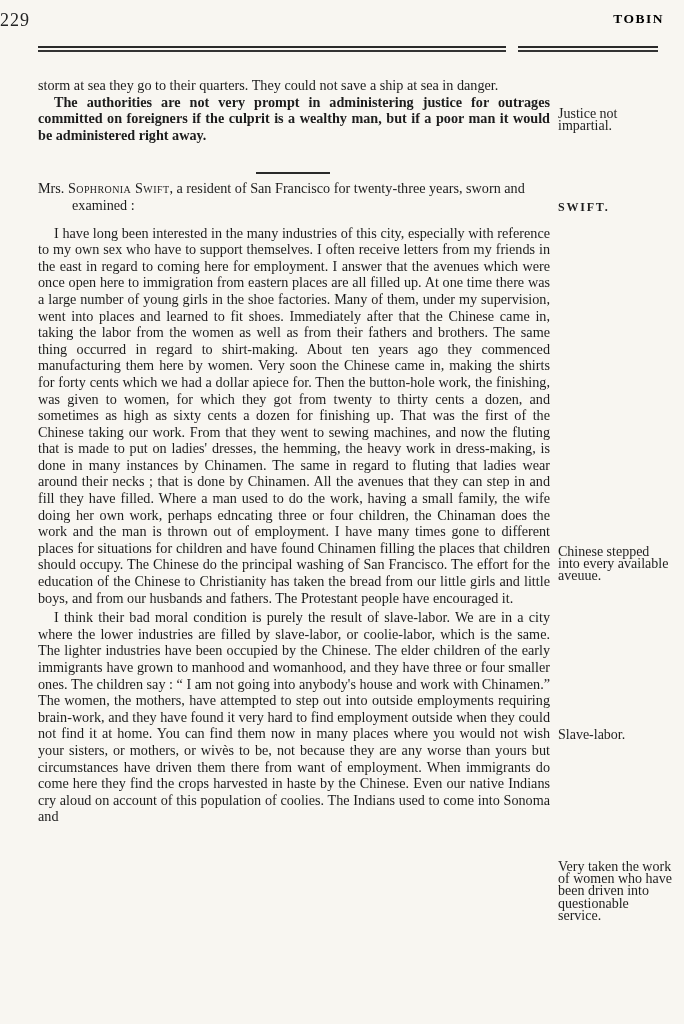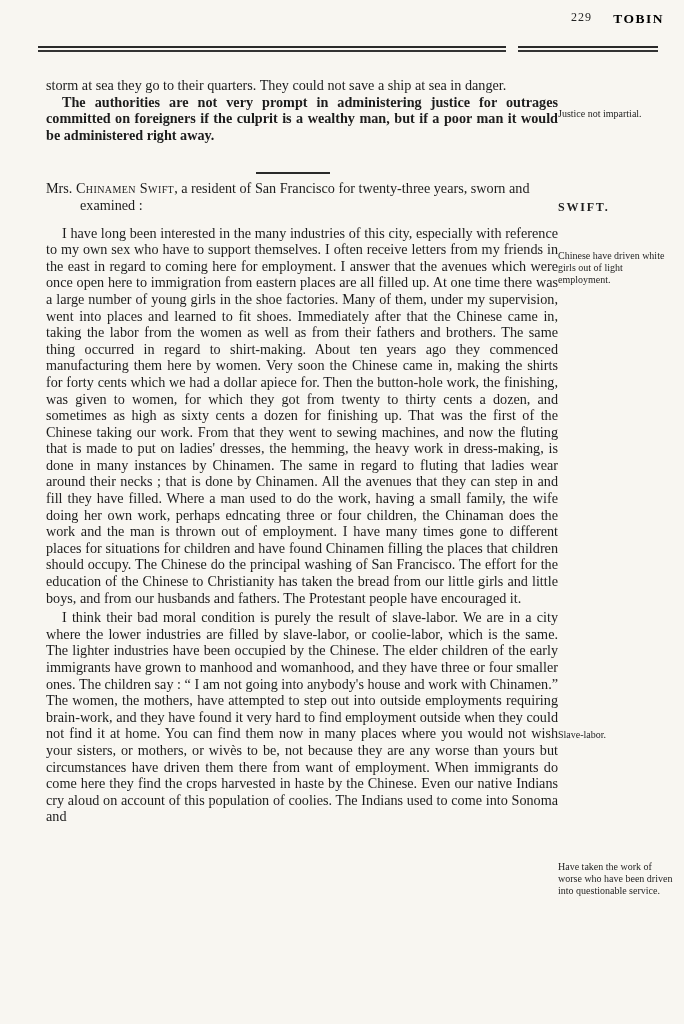--- a/index.html
+++ b/index.html
@@ -13,22 +13,22 @@
     margin: 0 auto;
     background: #f8f6f1;
     color: #1c1c1c;
     overflow: hidden;
   }
 
   
   .page-number {
     position: absolute;
     top: 10px; left: 0; width: 592px;
-    text-align: right;
-    font-size: 12px;
+    text-align: left;
+    font-size: 18px;
     letter-spacing: 1px;
     color: #242424;
   }
   .running-head {
     position: absolute;
     top: 11px; right: 20px;
     font-size: 13.5px;
     font-weight: bold;
     letter-spacing: 1.5px;
     color: #000000;
@@ -52,21 +52,20 @@
   }
 
   
   .text-column {
     position: absolute;
     top: 77px; left: 38px;
     width: 512px;
     font-size: 14.2px;
     line-height: 16.6px;
     text-align: justify;
-    margin-left: 8px;
   }
   .text-column p { margin: 0; }
   .para-indent { text-indent: 16px; }
 
   .witness-intro {
     margin-top: 37px !important;   
     padding-left: 34px;
     text-indent: -34px;
     text-align: left;
   }
@@ -74,21 +73,21 @@
 
   .testimony-1 { margin-top: 11px !important; }
   .testimony-2 { margin-top: 3px  !important; }
   .front-para-2 { margin-top: 0 !important; font-weight: bold; }
 
   
   .margin-note {
     position: absolute;
     left: 558px;
     width: 116px;
-    font-size: 10px;
+    font-size: 14px;
     line-height: 12.2px;
     text-align: left;
     color: #1e1e1e;
   }
   .margin-note.speaker {
     font-weight: bold;
     font-size: 12px;
     letter-spacing: 1.8px;
   }
 </style>
@@ -102,25 +101,25 @@
 
   <div class="double-rule left-segment"></div>
   <div class="double-rule right-segment"></div>
 
   <div class="section-divider"></div>
 
   <div class="text-column">
     <p>storm at sea they go to their quarters.  They could not save a ship at sea in danger.</p>
     <p class="para-indent front-para-2">The authorities are not very prompt in administering justice for outrages committed on foreigners if the culprit is a wealthy man, but if a poor man it would be administered right away.</p>
 
-    <p class="witness-intro"><span>Mrs. </span><span class="smallcaps">Chinamen Swift</span><span>, a resident of San Francisco for twenty-three years, sworn and examined :</span></p>
+    <p class="witness-intro"><span>Mrs. </span><span class="smallcaps">Sophronia Swift</span><span>, a resident of San Francisco for twenty-three years, sworn and examined :</span></p>
 
     <p class="para-indent testimony-1">I have long been interested in the many industries of this city, especially with reference to my own sex who have to support themselves.  I often receive letters from my friends in the east in regard to coming here for employment.  I answer that the avenues which were once open here to immigration from eastern places are all filled up.  At one time there was a large number of young girls in the shoe factories.  Many of them, under my supervision, went into places and learned to fit shoes.  Immediately after that the Chinese came in, taking the labor from the women as well as from their fathers and brothers.  The same thing occurred in regard to shirt-making. About ten years ago they commenced manufacturing them here by women. Very soon the Chinese came in, making the shirts for forty cents which we had a dollar apiece for.  Then the button-hole work, the finishing, was given to women, for which they got from twenty to thirty cents a dozen, and sometimes as high as sixty cents a dozen for finishing up.  That was the first of the Chinese taking our work.  From that they went to sewing machines, and now the fluting that is made to put on ladies' dresses, the hemming, the heavy work in dress-making, is done in many instances by Chinamen.  The same in regard to fluting that ladies wear around their necks ; that is done by Chinamen.  All the avenues that they can step in and fill they have filled.  Where a man used to do the work, having a small family, the wife doing her own work, perhaps edncating three or four children, the Chinaman does the work and the man is thrown out of employment.  I have many times gone to different places for situations for children and have found Chinamen filling the places that children should occupy.  The Chinese do the principal washing of San Francisco.  The effort for the education of the Chinese to Christianity has taken the bread from our little girls and little boys, and from our husbands and fathers.  The Protestant people have encouraged it.</p>
     <p class="para-indent testimony-2">I think their bad moral condition is purely the result of slave-labor. We are in a city where the lower industries are filled by slave-labor, or coolie-labor, which is the same.  The lighter industries have been occupied by the Chinese.  The elder children of the early immigrants have grown to manhood and womanhood, and they have three or four smaller ones. The children say : “ I am not going into anybody's house and work with Chinamen.”  The women, the mothers, have attempted to step out into outside employments requiring brain-work, and they have found it very hard to find employment outside when they could not find it at home. You can find them now in many places where you would not wish your sisters, or mothers, or wivès to be, not because they are any worse than yours but circumstances have driven them there from want of employment.  When immigrants do come here they find the crops harvested in haste by the Chinese.  Even our native Indians cry aloud on account of this population of coolies.  The Indians used to come into Sonoma and</p>
   </div>
 
   <div class="margin-note" style="top:108px">Justice not impartial.</div>
   <div class="margin-note speaker" style="top:201px">SWIFT.</div>
-  <div class="margin-note" style="top:250px">Chinese have driven white girls out of light employment.</div>
+  <div class="margin-note" style="top:546px">Chinese stepped into every available aveuue.</div>
   <div class="margin-note" style="top:729px">Slave-labor.</div>
-  <div class="margin-note" style="top:861px">Have taken the work of worse who have been driven into questionable service.</div>
+  <div class="margin-note" style="top:861px">Very taken the work of women who have been driven into questionable service.</div>
 
 </div>
 
 </body></html>

